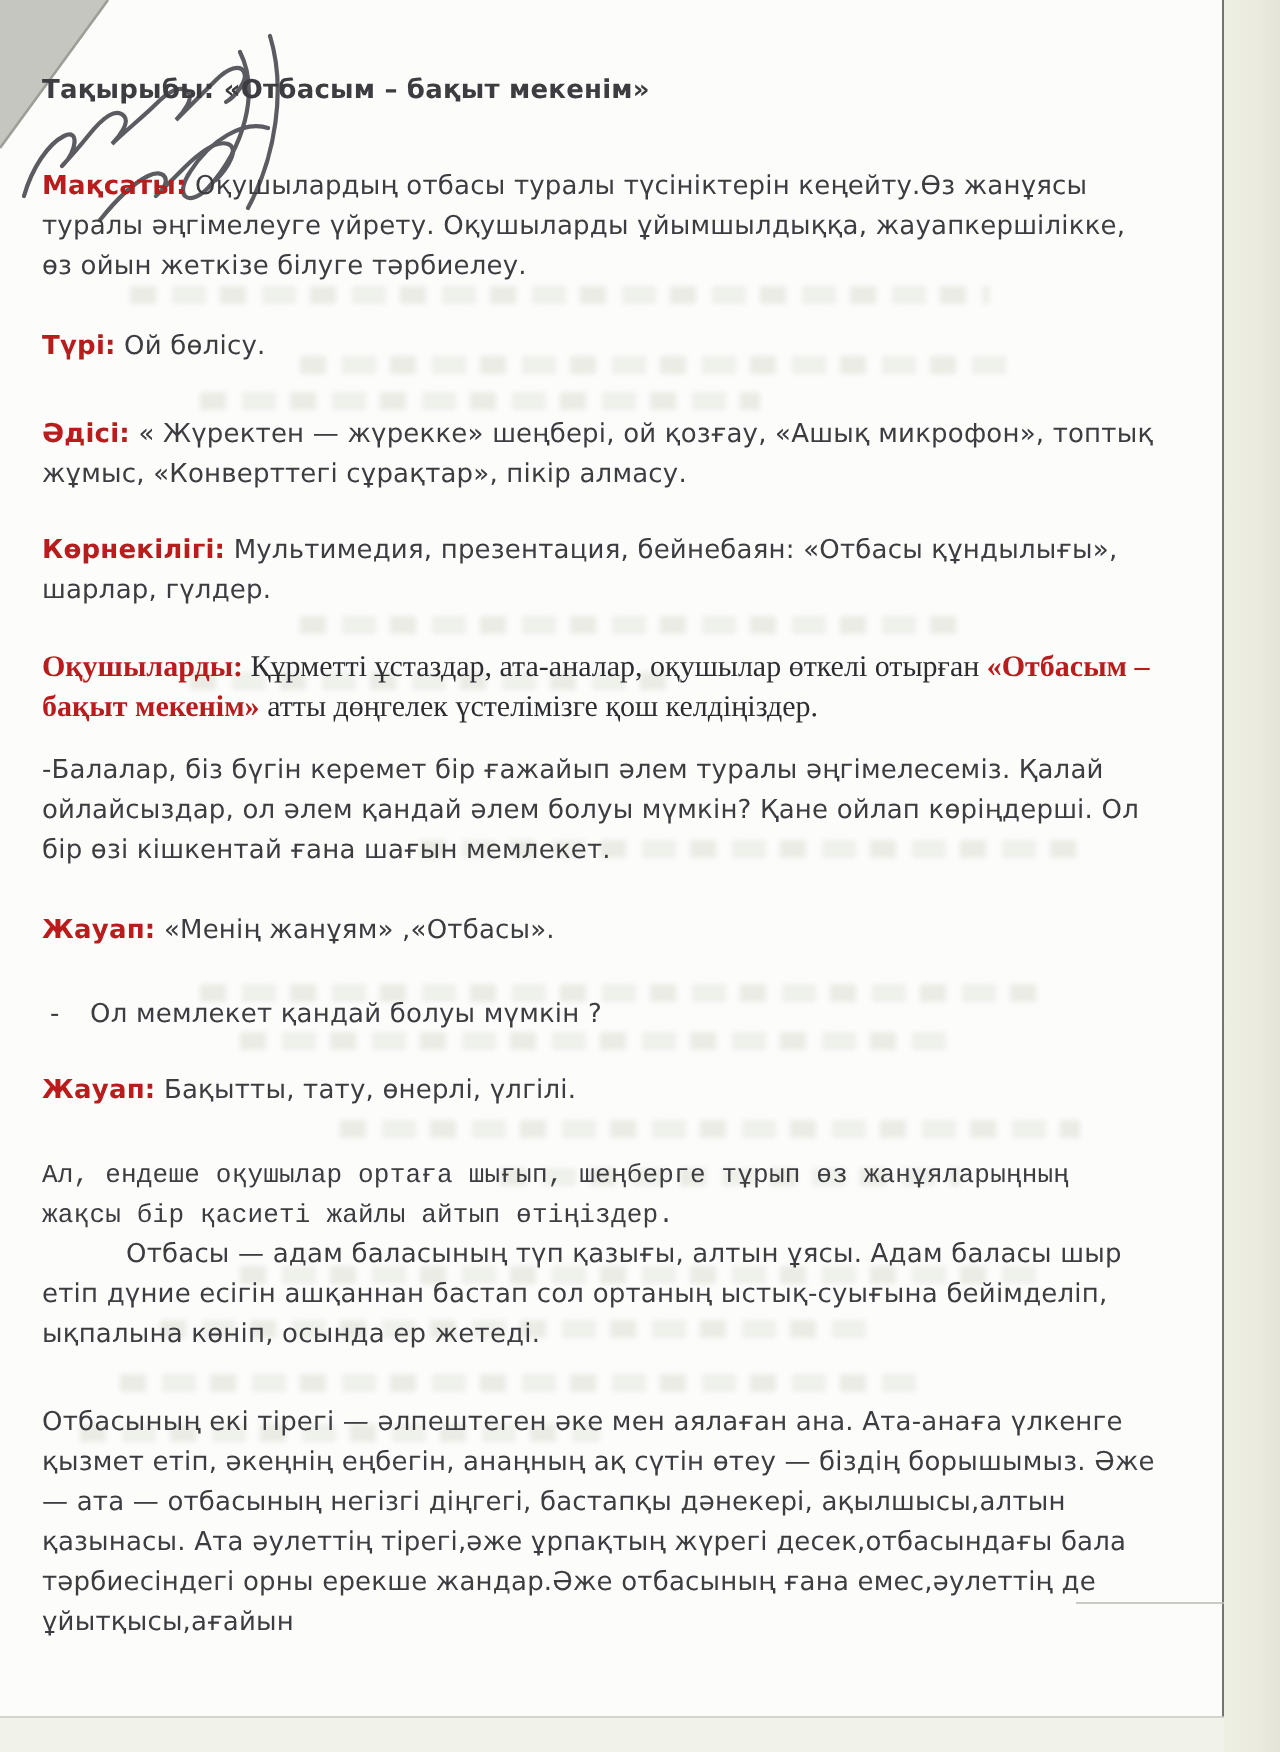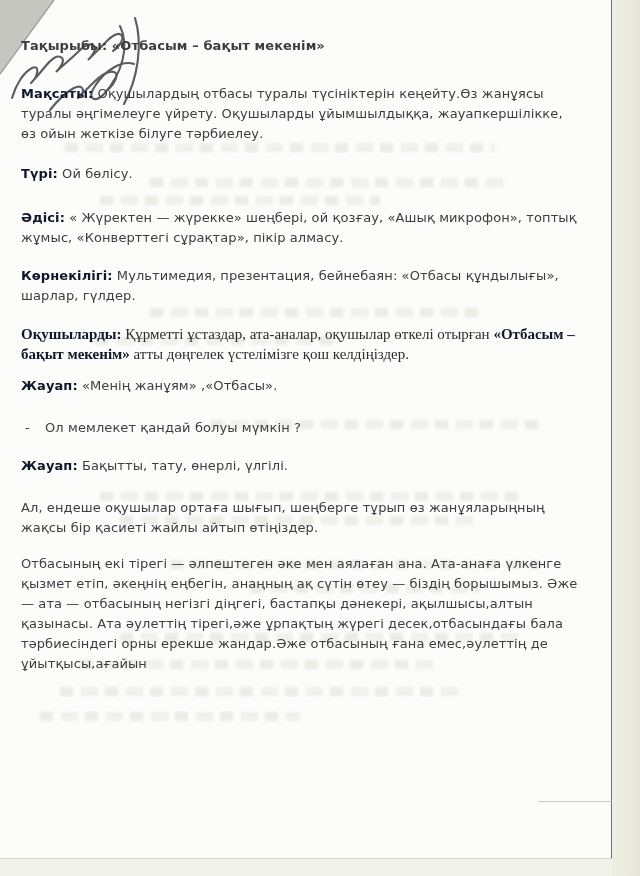--- a/index.html
+++ b/index.html
@@ -33,34 +33,34 @@
     background:repeating-linear-gradient(90deg,
       rgba(143,155,118,.30) 0 13px, rgba(143,155,118,0) 13px 21px,
       rgba(143,155,118,.22) 21px 38px, rgba(143,155,118,0) 38px 45px);
     filter:blur(1.4px);opacity:.55;
   }
   
   .content{
     position:absolute;left:21px;top:36px;width:557px;
     color:#3c3c41;font-size:13px;line-height:20px;letter-spacing:.1px;
   }
-  .content b{color:#0f172a;}
+  .content b{color:#b91c1c;}
   .block{margin:0;}
   .m-title{margin-bottom:28px;font-weight:bold;}
   .m-goal{margin-bottom:20px;}
   .m-type{margin-bottom:24px;}
   .m-method{margin-bottom:18px;}
   .m-visuals{margin-bottom:18px;}
   .m-host{margin-bottom:12px;}
   .m-dialog{margin-bottom:20px;}
   .m-answer1{margin-bottom:22px;}
   .m-question{margin-bottom:18px;}
   .m-answer2{margin-bottom:22px;}
   .m-heading{margin-bottom:8px;}
-  .m-para1{margin-bottom:16px;}
+  .m-para1{margin-bottom:0;font-family:Liberation Mono, monospace;}
   .m-para2{margin-bottom:24px;text-indent:42px;}
   .serif{
     font-family:"Liberation Serif","DejaVu Serif",serif;
     font-size:15px;color:#2c2c31;line-height:20px;letter-spacing:0;
   }
   .heading{font-weight:bold;}
   .q-row{display:flex;}
   .q-dash{width:20px;flex:0 0 20px;padding-left:4px;}
   .crease{
     position:absolute;left:538px;top:801px;width:74px;height:1px;
@@ -128,38 +128,40 @@
       <span>Мультимедия, презентация, бейнебаян: «Отбасы құндылығы», шарлар, гүлдер.</span>
     </p>
 
     <p class="block m-host serif">
       <b>Оқушыларды:</b>
       <span>Құрметті ұстаздар, ата-аналар, оқушылар өткелі отырған</span>
       <b>«Отбасым – бақыт мекенім»</b>
       <span>атты дөңгелек үстелімізге қош келдіңіздер.</span>
     </p>
 
+    <p class="block m-dialog">-Балалар, біз бүгін керемет бір ғажайып әлем туралы әңгімелесеміз. Қалай ойлайсыздар, ол әлем қандай әлем болуы мүмкін? Қане ойлап көріңдерші. Ол бір өзі кішкентай ғана шағын мемлекет.</p>
 
     <p class="block m-answer1">
       <b>Жауап:</b>
       <span>«Менің жанұям» ,«Отбасы».</span>
     </p>
 
     <div class="block m-question q-row">
       <span class="q-dash">-</span>
       <span>Ол мемлекет қандай болуы мүмкін ?</span>
     </div>
 
     <p class="block m-answer2">
       <b>Жауап:</b>
       <span>Бақытты, тату, өнерлі, үлгілі.</span>
     </p>
 
 
     <p class="block m-para1">Ал, ендеше оқушылар ортаға шығып, шеңберге тұрып өз жанұяларыңның жақсы бір қасиеті жайлы айтып өтіңіздер.</p>
+    <p class="block m-para2">Отбасы — адам баласының түп қазығы, алтын ұясы. Адам баласы шыр етіп дүние есігін ашқаннан бастап сол ортаның ыстық-суығына бейімделіп, ықпалына көніп, осында ер жетеді.</p>
     <p class="block m-para3">Отбасының екі тірегі — әлпештеген әке мен аялаған ана. Ата-анаға үлкенге қызмет етіп, әкеңнің еңбегін, анаңның ақ сүтін өтеу — біздің борышымыз. Әже — ата — отбасының негізгі діңгегі, бастапқы дәнекері, ақылшысы,алтын қазынасы. Ата әулеттің тірегі,әже ұрпақтың жүрегі десек,отбасындағы бала тәрбиесіндегі орны ерекше жандар.Әже отбасының ғана емес,әулеттің де ұйытқысы,ағайын</p>
 
   </div>
 
   <div class="crease"></div>
 </div>
 
 <div class="scan-band-right"></div>
 <div class="scan-band-bottom"></div>
 

